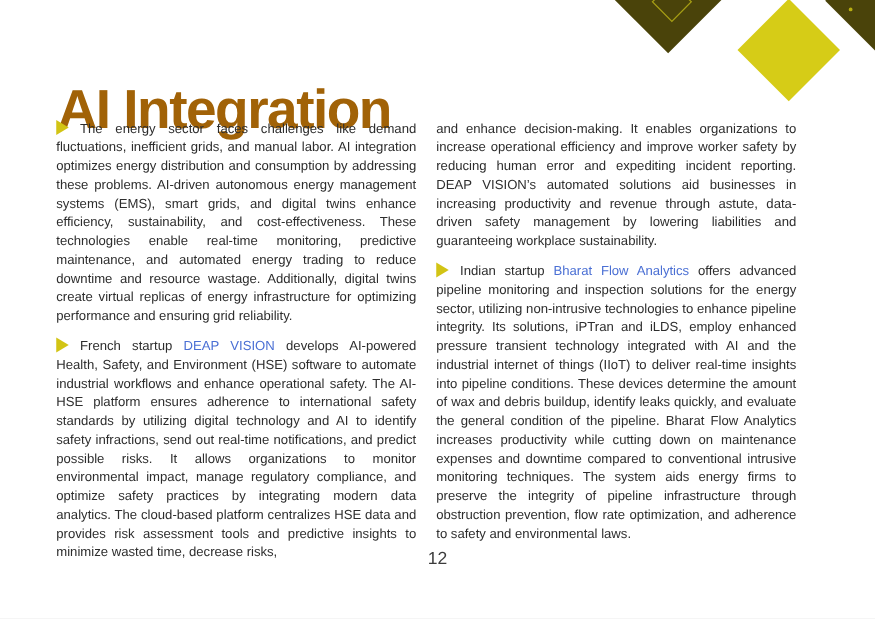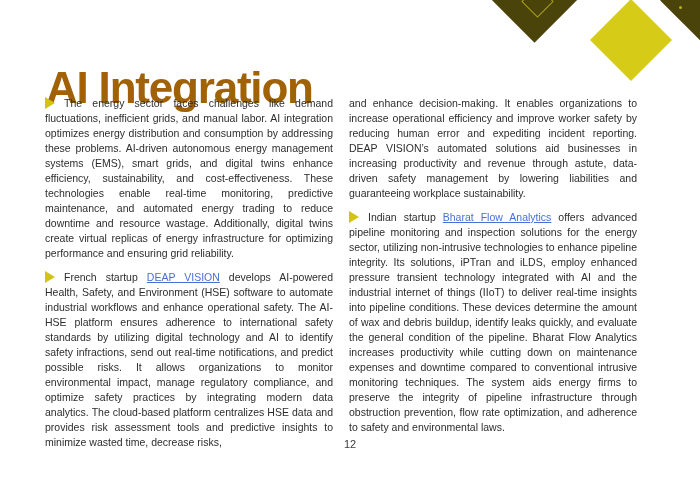--- a/index.html
+++ b/index.html
@@ -57,29 +57,28 @@
   .col p { margin:0 0 9px 0; }
   .bullet {
     display:inline-block; width:0; height:0;
     border-left:10px solid #d2c414;
     border-top:6px solid transparent;
     border-bottom:6px solid transparent;
     margin-right:9px; vertical-align:-2px;
   }
   .link {
     color:#4a6fd4;
-    text-decoration:underline;
     cursor:pointer;
   }
 
   
   .page-number {
     position:absolute; left:0; right:0; top:438px;
     text-align:center;
-    font-size:11px; color:#3c3c3c;
+    font-size:14px; color:#3c3c3c;
   }
 </style>
 </head>
 <body>
 
 <div class="page">
 
   <div class="deco diamond-dark-left"></div>
   <div class="deco diamond-outline-small"></div>
   <div class="deco diamond-yellow"></div>

